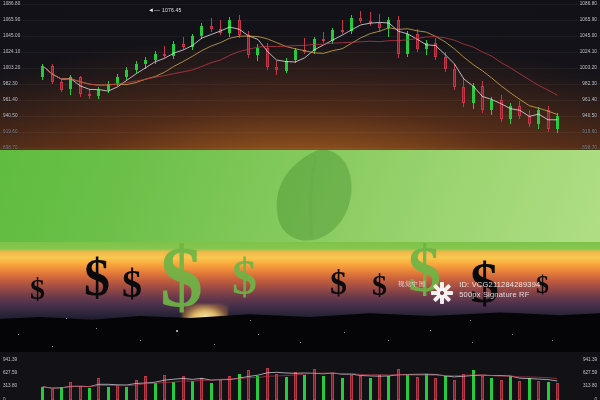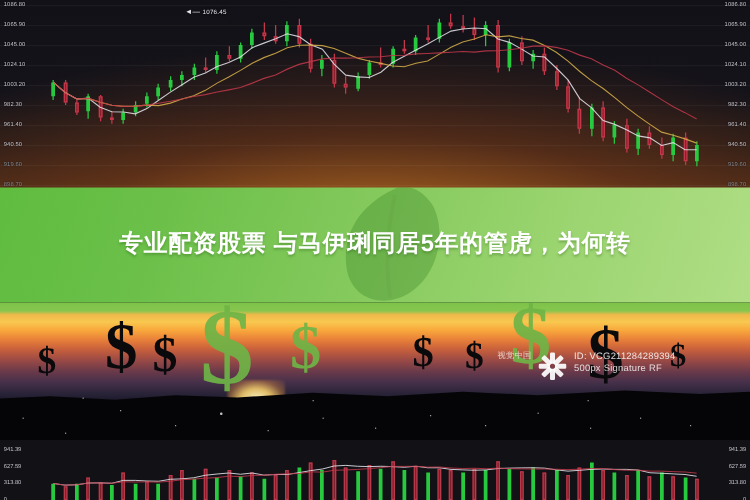--- a/index.html
+++ b/index.html
@@ -376,21 +376,20 @@
       <span class="val">1076.45</span>
     </div>
   </div>
 
   <div id="title-band">
     <svg id="leaf-deco" viewBox="0 0 120 100">
       <path d="M60 4 C28 18 14 44 20 72 C26 96 52 100 70 88 C92 74 100 40 88 18 C80 6 70 2 60 4 Z" fill="#2f7a1e"></path>
       <path d="M58 10 C52 38 50 62 54 92" stroke="#2a6b1a" stroke-width="3" fill="none"></path>
     </svg>
     <div id="title-text">
-      <div class="title-line">专业配资股票 与马伊琍同居5年的管虎，为何转</div>
     </div>
   </div>
 
   <div id="photo-band">
     <div id="sun"></div>
     <div id="dollars">
         <div class="dollar" style="left: 30px; top: 32px; font-size: 30px;">$</div>
         <div class="dollar" style="left: 84px; top: 10px; font-size: 52px;">$</div>
         <div class="dollar" style="left: 122px; top: 22px; font-size: 40px;">$</div>
         <div class="dollar green" style="left: 160px; top: -8px; font-size: 86px;">$</div>

